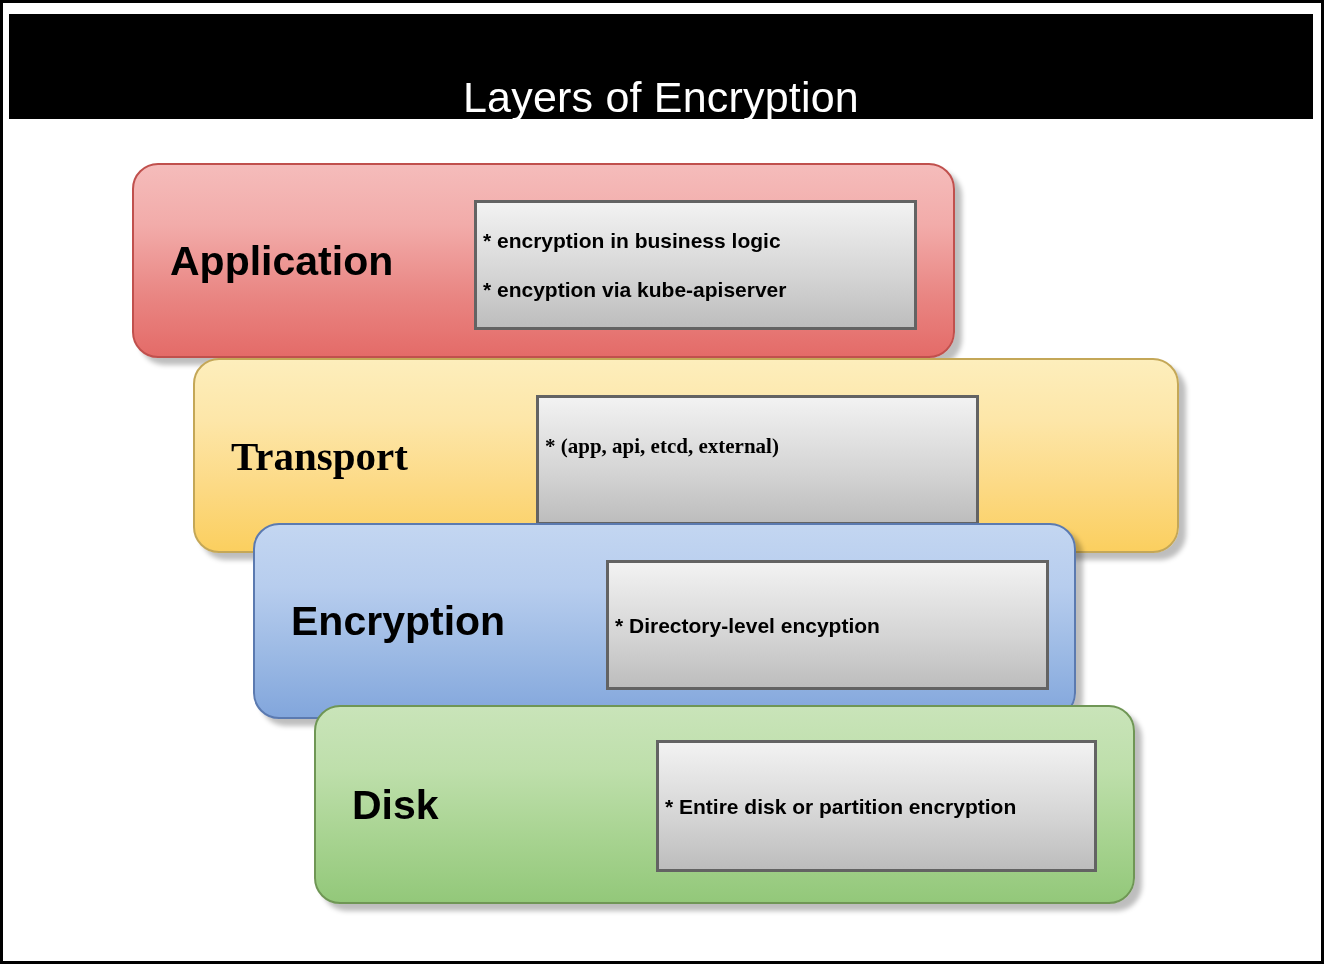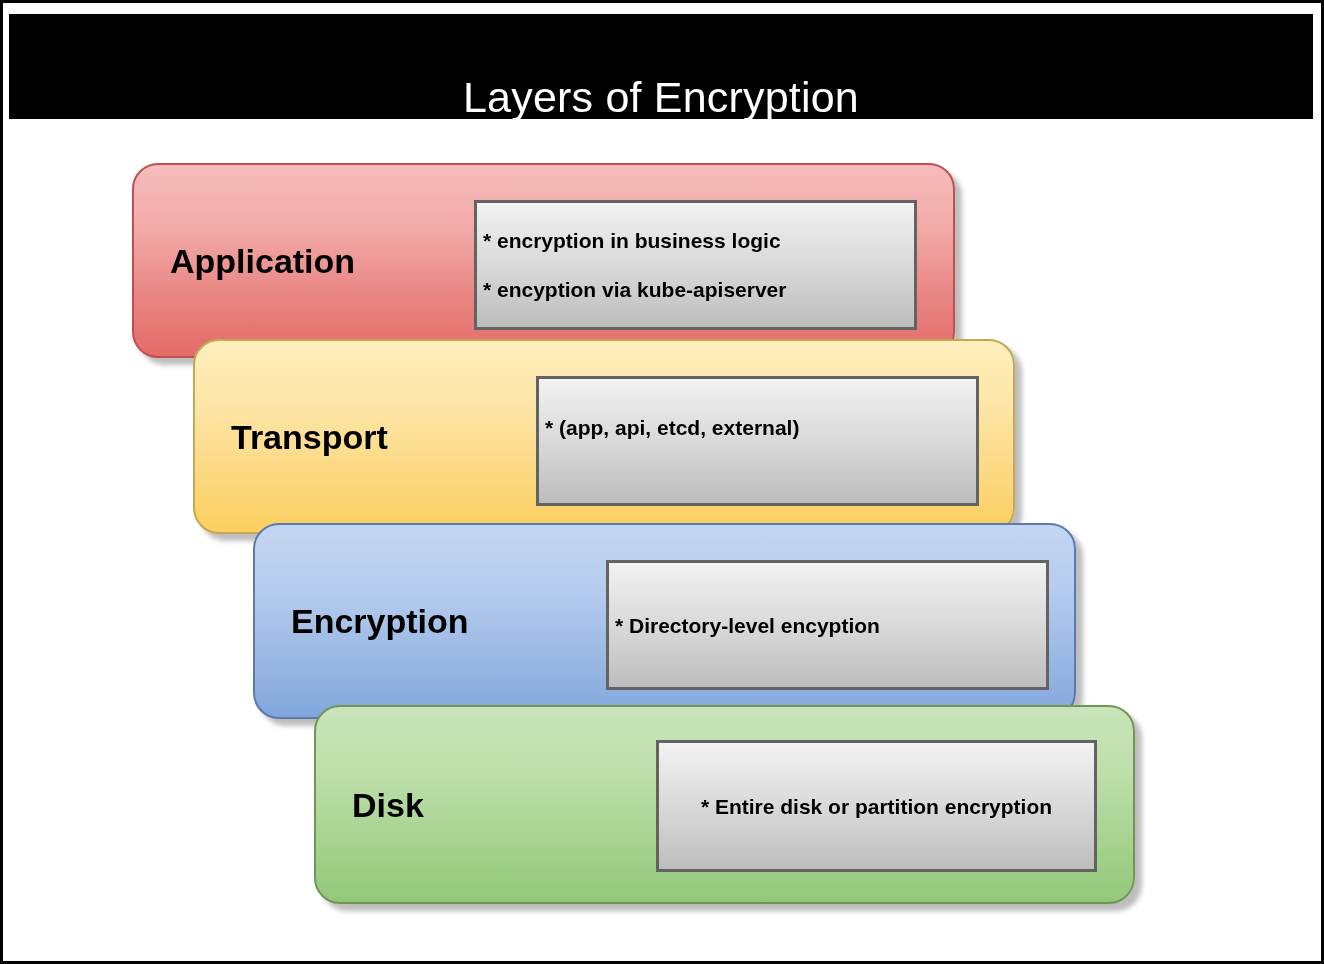--- a/index.html
+++ b/index.html
@@ -45,21 +45,21 @@
   .layer {
     position: absolute;
     border-radius: 26px;
     border: 2px solid;
     box-sizing: border-box;
     box-shadow: 7px 7px 5px rgba(0, 0, 0, 0.26);
     display: block;
   }
   .layer-label {
     position: absolute;
-    font-size: 34px;
+    font-size: 41px;
     font-weight: bold;
     color: #000000;
     white-space: nowrap;
     line-height: 1;
     top: 50%;
     transform: translateY(-50%);
   }
 
   
   .layer.red {
@@ -70,21 +70,20 @@
     background: linear-gradient(to bottom, #fdeebc 0%, #fde6a8 32%, #fcd983 68%, #fbcf5f 100%);
     border-color: #c4a757;
   }
   .layer.blue {
     background: linear-gradient(to bottom, #c3d6f1 0%, #b7cdee 32%, #9bb9e4 68%, #82a6dc 100%);
     border-color: #5b7ab0;
   }
   .layer.green {
     background: linear-gradient(to bottom, #c9e4b9 0%, #bedfab 32%, #a7d390 68%, #93c87a 100%);
     border-color: #6f9655;
-    text-align: center;
   }
 
   
   .note-box {
     position: absolute;
     box-sizing: border-box;
     border: 3px solid #636363;
     background: linear-gradient(to bottom, #f2f2f2 0%, #e9e9e9 18%, #d4d4d4 60%, #bdbdbd 100%);
     display: flex;
     flex-direction: column;
@@ -112,21 +111,21 @@
   </div>
 
   <div class="layer red" style="left:129px; top:160px; width:823px; height:195px;">
     <div class="layer-label" style="left:36px;">Application</div>
     <div class="note-box two-line" style="left:340px; top:35px; width:443px; height:130px;">
       <div class="note-line">* encryption in business logic</div>
       <div class="note-line">* encyption via kube-apiserver</div>
     </div>
   </div>
 
-  <div class="layer yellow" style="left:190px; top:336px; width:822px; height:195px;">
+  <div class="layer yellow" style="left:190px; top:355px; width:986px; height:195px;font-family:Liberation Serif, serif;">
     <div class="layer-label" style="left:36px;">Transport</div>
     <div class="note-box two-line" style="left:341px; top:35px; width:443px; height:130px;">
       <div class="note-line">* (app, api, etcd, external)</div>
     </div>
   </div>
 
   <div class="layer blue" style="left:250px; top:520px; width:823px; height:196px;">
     <div class="layer-label" style="left:36px;">Encryption</div>
     <div class="note-box" style="left:351px; top:35px; width:443px; height:130px;">
       <div class="note-line">* Directory-level encyption</div>

